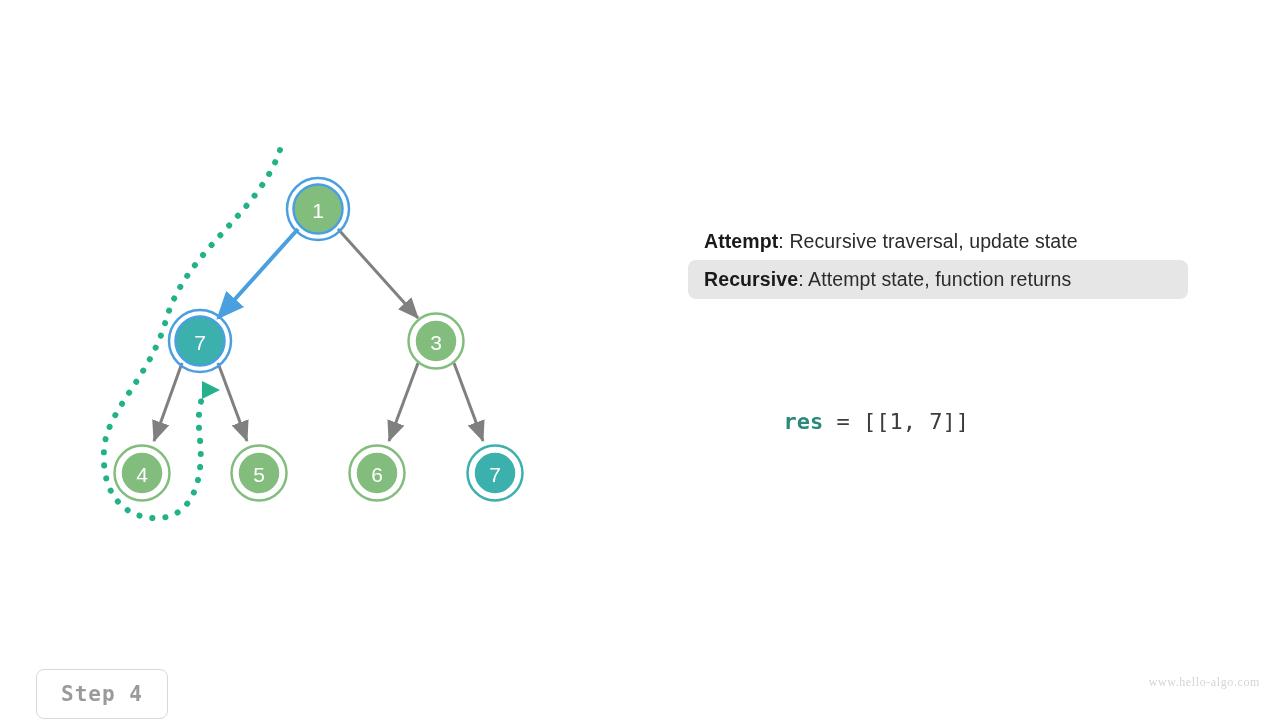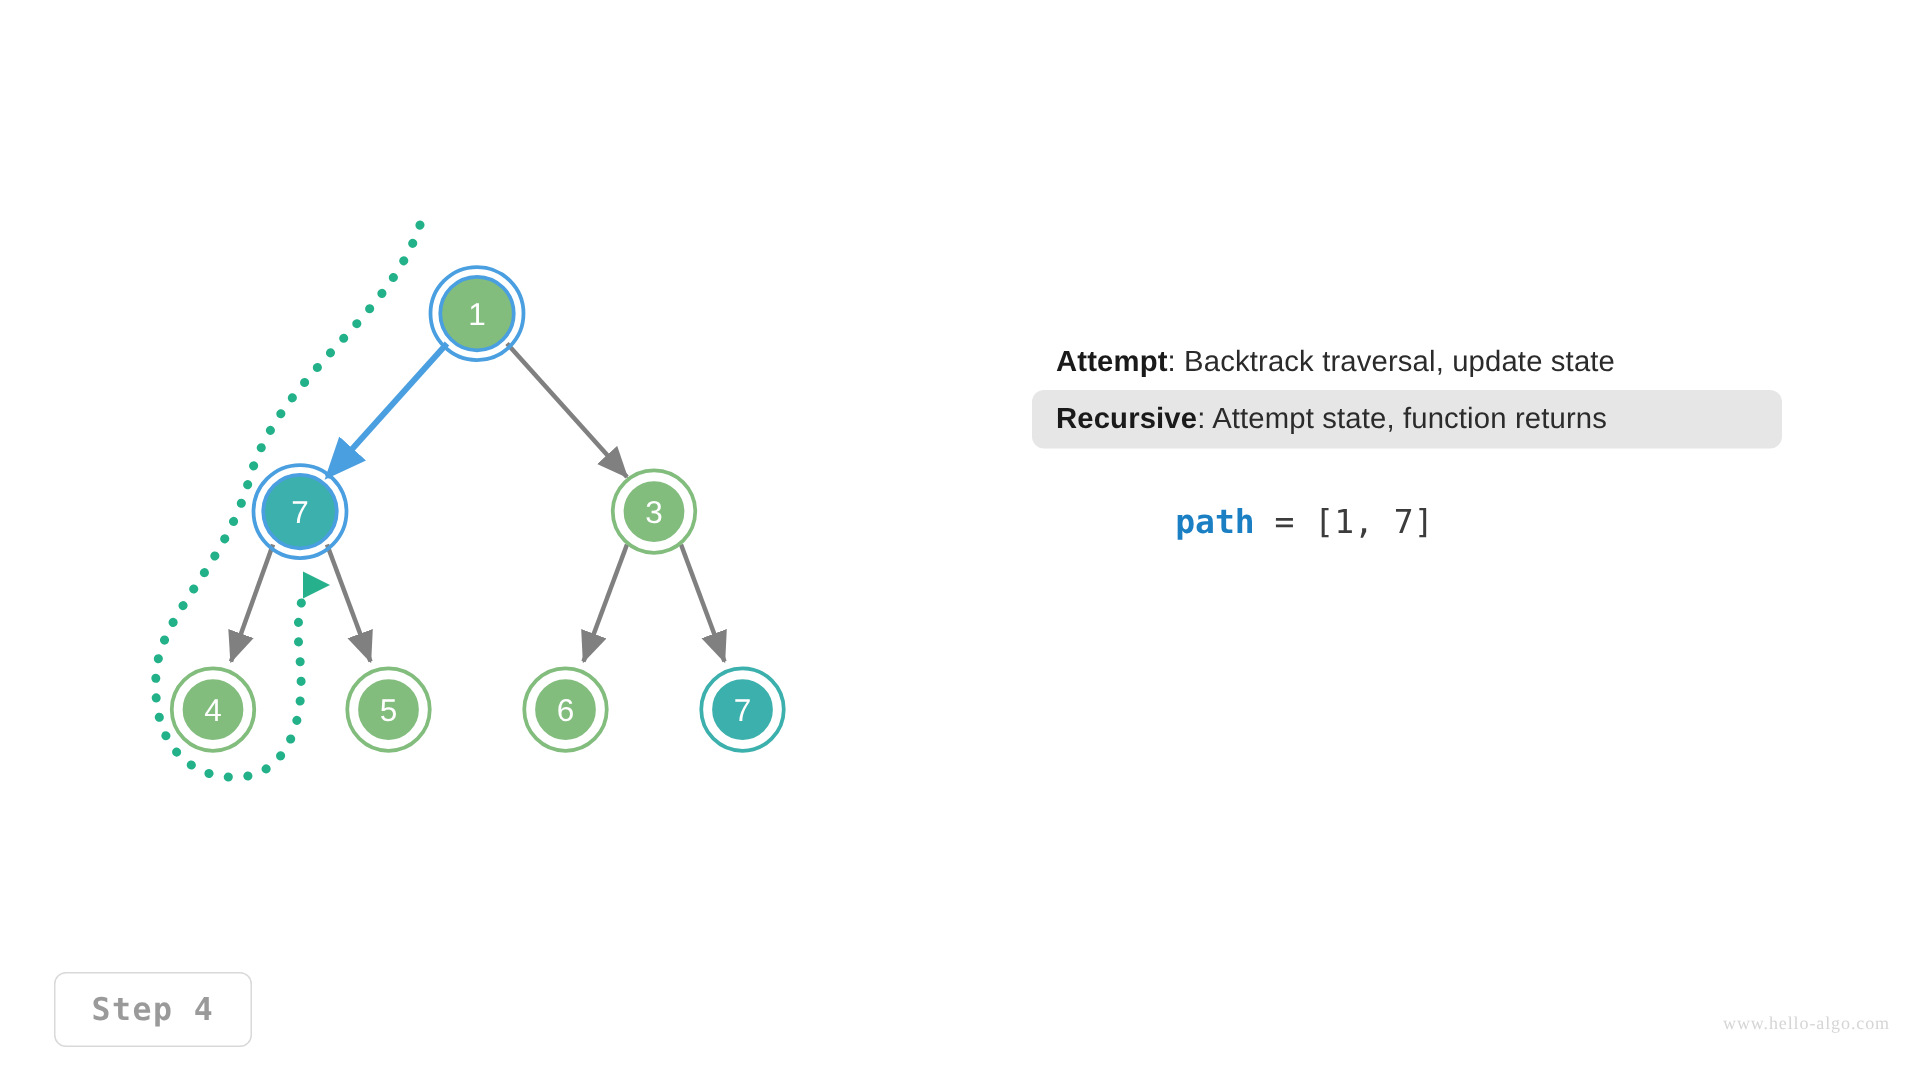--- a/index.html
+++ b/index.html
@@ -72,21 +72,21 @@
     color: #2a8a7a;
     font-weight: bold;
   }
   #path-row { margin-top: 12px; }
   #res-row  { margin-top: 85px; }
 
   
   #step-badge {
     position: absolute;
     left: 36px;
-    top: 648px;
+    top: 669px;
     padding: 12px 24px;
     border: 1px solid #d9d9d9;
     border-radius: 8px;
     background: #ffffff;
     font-family: "DejaVu Sans Mono", "Liberation Mono", monospace;
     font-size: 21px;
     font-weight: bold;
     color: #9a9a9a;
     letter-spacing: 1px;
   }
@@ -180,31 +180,31 @@
         <circle cx="495" cy="473" r="27.5" fill="none" stroke="#3cb0ac" stroke-width="2.5"></circle>
         <circle cx="495" cy="473" r="21.5" fill="#3cb0ac" stroke="#ffffff" stroke-width="2.5"></circle>
         <text class="node-label" x="495" y="474">7</text>
       </g>
     </svg>
   </div>
 
   <div id="panel">
 
     <div class="legend-line">
-      <span class="kw">Attempt</span><span>: Backtrack traversal, update state</span>
+      <span class="kw">Attempt</span><span>: Recursive traversal, update state</span>
     </div>
 
     <div class="legend-line highlight">
       <span class="kw">Recursive</span><span>: Attempt state, function returns</span>
     </div>
 
-    <div class="code-line" id="path-row">
-      <span class="var-path">path</span><span> = [1, 7]</span>
+
+    <div class="code-line" id="res-row">
+      <span class="var-res">res</span><span> = [[1, 7]]</span>
     </div>
 
-
   </div>
 
   <div id="step-badge">Step 4</div>
 
   <div id="watermark">www.hello-algo.com</div>
 
 </div>
 
 </body></html>

